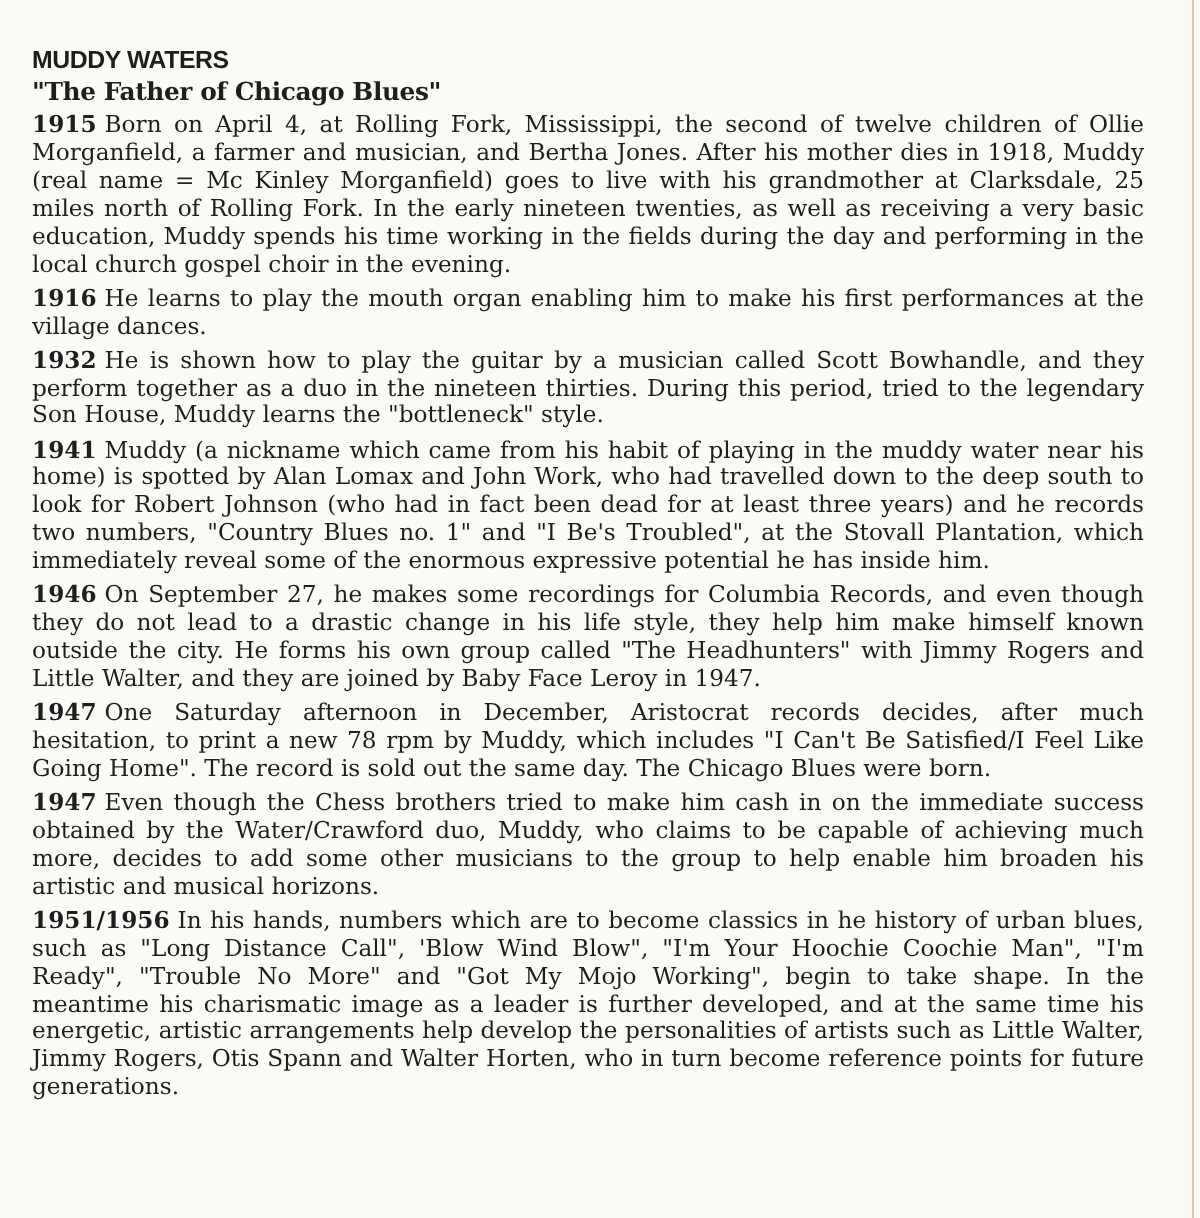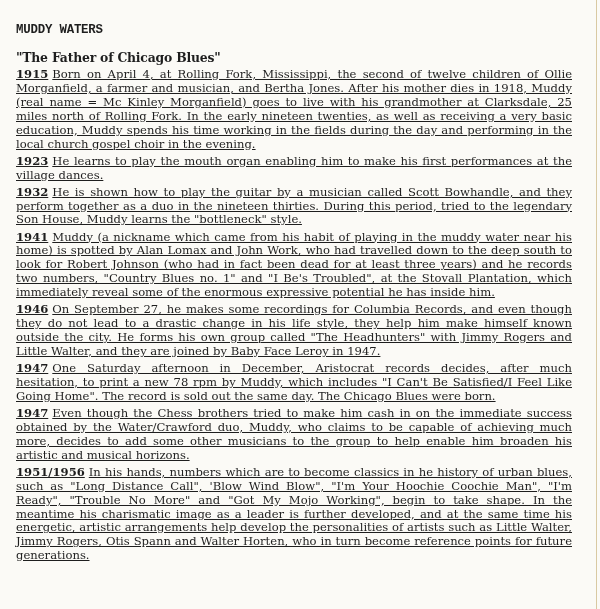--- a/index.html
+++ b/index.html
@@ -10,50 +10,50 @@
     }
     .page {
       position: absolute; left: 16px; top: 14px; width: 556px;
       font-family: "DejaVu Serif", serif;
       color: #1e1e1e;
       font-size: 11.6px;
       line-height: 13.9px;
       text-align: justify;
     }
     .title {
-      font-family: Liberation Mono, monospace;
+      font-family: Liberation Sans, sans-serif;
       font-weight: bold;
       font-size: 12.4px;
       line-height: 16px;
-      margin: 8px 0 12px 0;
+      margin: 8px 0 0 0;
       letter-spacing: -0.2px;
     }
     .subtitle {
       font-weight: bold;
       font-size: 12.4px;
       line-height: 16px;
       margin: 0 0 2px 0;
       letter-spacing: -0.2px;
     }
-    .entry { margin: 0 0 3.2px 0; text-decoration: underline; }
+    .entry { margin: 0 0 3.2px 0; }
     .year { font-weight: bold; margin-right: 4px; }
     .rule {
       position: absolute; left: 596px; top: 0; width: 1px; height: 609px;
       background: #d9c9a2;
     }
   </style>
 </head>
 <body>
 
 <div class="page">
   <div class="title">MUDDY WATERS</div>
   <div class="subtitle">"The Father of Chicago Blues"</div>
 
   <p class="entry"><span class="year">1915</span><span>Born on April 4, at Rolling Fork, Mississippi, the second of twelve children of Ollie Morganfield, a farmer and musician, and Bertha Jones. After his mother dies in 1918, Muddy (real name = Mc Kinley Morganfield) goes to live with his grandmother at Clarksdale, 25 miles north of Rolling Fork. In the early nineteen twenties, as well as receiving a very basic education, Muddy spends his time working in the fields during the day and performing in the local church gospel choir in the evening.</span></p>
-  <p class="entry"><span class="year">1923</span><span>He learns to play the mouth organ enabling him to make his first performances at the village dances.</span></p>
+  <p class="entry"><span class="year">1916</span><span>He learns to play the mouth organ enabling him to make his first performances at the village dances.</span></p>
   <p class="entry"><span class="year">1932</span><span>He is shown how to play the guitar by a musician called Scott Bowhandle, and they perform together as a duo in the nineteen thirties. During this period, tried to the legendary Son House, Muddy learns the "bottleneck" style.</span></p>
   <p class="entry"><span class="year">1941</span><span>Muddy (a nickname which came from his habit of playing in the muddy water near his home) is spotted by Alan Lomax and John Work, who had travelled down to the deep south to look for Robert Johnson (who had in fact been dead for at least three years) and he records two numbers, "Country Blues no. 1" and "I Be's Troubled", at the Stovall Plantation, which immediately reveal some of the enormous expressive potential he has inside him.</span></p>
   <p class="entry"><span class="year">1946</span><span>On September 27, he makes some recordings for Columbia Records, and even though they do not lead to a drastic change in his life style, they help him make himself known outside the city. He forms his own group called "The Headhunters" with Jimmy Rogers and Little Walter, and they are joined by Baby Face Leroy in 1947.</span></p>
   <p class="entry"><span class="year">1947</span><span>One Saturday afternoon in December, Aristocrat records decides, after much hesitation, to print a new 78 rpm by Muddy, which includes "I Can't Be Satisfied/I Feel Like Going Home". The record is sold out the same day. The Chicago Blues were born.</span></p>
   <p class="entry"><span class="year">1947</span><span>Even though the Chess brothers tried to make him cash in on the immediate success obtained by the Water/Crawford duo, Muddy, who claims to be capable of achieving much more, decides to add some other musicians to the group to help enable him broaden his artistic and musical horizons.</span></p>
   <p class="entry"><span class="year">1951/1956</span><span>In his hands, numbers which are to become classics in he history of urban blues, such as "Long Distance Call", 'Blow Wind Blow", "I'm Your Hoochie Coochie Man", "I'm Ready", "Trouble No More" and "Got My Mojo Working", begin to take shape. In the meantime his charismatic image as a leader is further developed, and at the same time his energetic, artistic arrangements help develop the personalities of artists such as Little Walter, Jimmy Rogers, Otis Spann and Walter Horten, who in turn become reference points for future generations.</span></p>
 </div>
 
 <div class="rule"></div>
 

